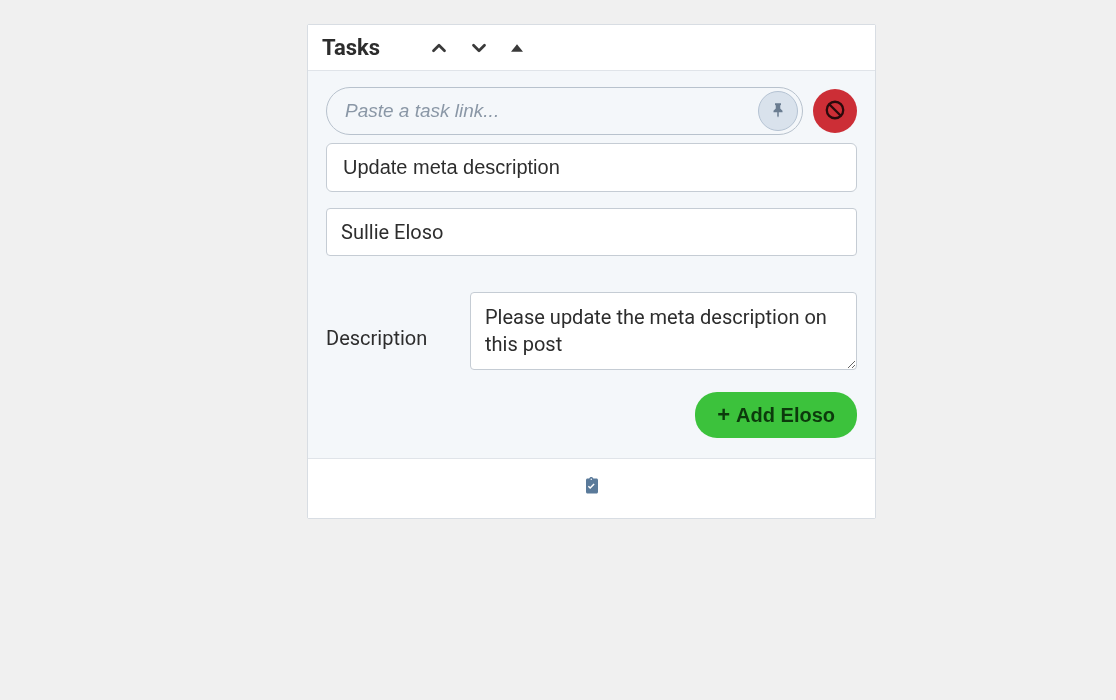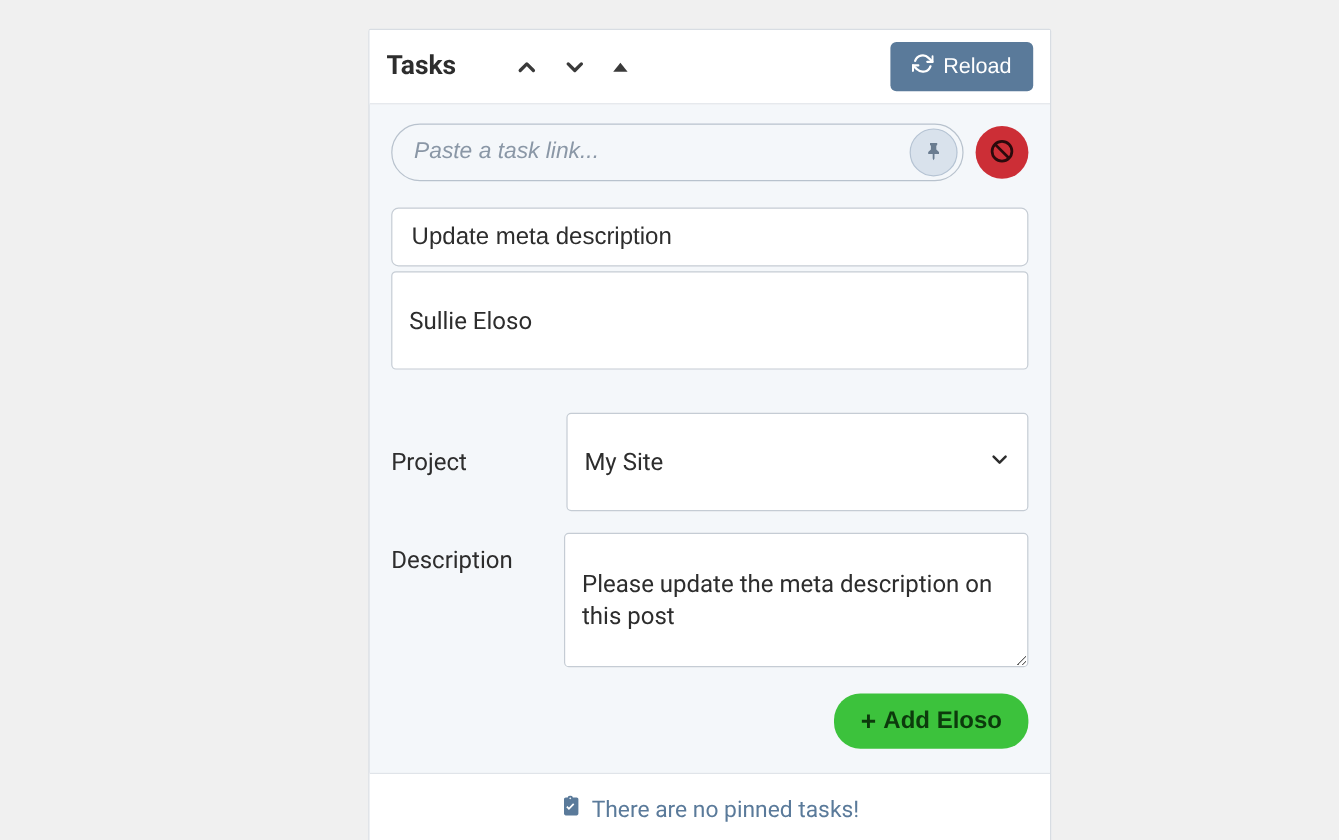--- a/index.html
+++ b/index.html
@@ -59,21 +59,21 @@
       font-size: 18px;
       cursor: pointer;
     }
     .panel-body {
       padding: 16px 18px 0 18px;
     }
     .link-row {
       display: flex;
       align-items: center;
       gap: 10px;
-      margin-bottom: 22px;
+      margin-bottom: 8px;
     }
     .link-input-wrap {
       flex: 1;
       display: flex;
       align-items: center;
       border: 1px solid #b8c2cd;
       border-radius: 26px;
       background: #f4f7fa;
       padding: 3px 4px 3px 18px;
       height: 48px;
@@ -114,43 +114,43 @@
     }
     .title-input {
       width: 100%;
       padding: 12px 16px;
       font-size: 20px;
       border: 1px solid #c5ccd4;
       border-radius: 6px;
       color: #2d2d2d;
       background: #fff;
       outline: none;
-      margin-bottom: 4px;
+      margin-bottom: 16px;
     }
     .field-row {
       display: flex;
       align-items: center;
       gap: 14px;
       margin-bottom: 18px;
     }
-    .field-row.align-top { align-items: flex-start; gap: 12px; }
+    .field-row.align-top { align-items: center; gap: 12px; }
     .field-label {
       width: 132px;
       font-size: 20px;
       color: #2d2d2d;
       padding-top: 10px;
     }
     .field-row:not(.align-top) .field-label { padding-top: 0; }
     .field-input-wrap {
       flex: 1;
       position: relative;
     }
     .field-input, .field-select, .field-textarea {
       width: 100%;
-      padding: 28px 14px;
+      padding: 11px 14px;
       font-size: 20px;
       border: 1px solid #c5ccd4;
       border-radius: 4px;
       color: #2d2d2d;
       background: #fff;
       outline: none;
       font-family: inherit;
     }
     .field-select { padding-right: 40px; appearance: none; cursor: pointer; }
     .field-textarea { resize: both; line-height: 1.35; min-height: 74px; }
@@ -213,30 +213,20 @@
         <svg width="22" height="22" viewBox="0 0 24 24" fill="none" stroke="currentColor" stroke-width="3" stroke-linecap="round" stroke-linejoin="round">
             <polyline points="6 9 12 15 18 9"></polyline>
           </svg>
       </div>
       <div class="arrow-btn">
         <svg width="18" height="18" viewBox="0 0 24 24" fill="currentColor">
             <polygon points="12,7 4,17 20,17"></polygon>
           </svg>
       </div>
     </div>
-    <button class="reload-button">
-      <span>
-        <svg width="18" height="18" viewBox="0 0 24 24" fill="none" stroke="currentColor" stroke-width="2.5" stroke-linecap="round" stroke-linejoin="round">
-            <polyline points="23 4 23 10 17 10"></polyline>
-            <polyline points="1 20 1 14 7 14"></polyline>
-            <path d="M3.51 9a9 9 0 0 1 14.85-3.36L23 10M1 14l4.64 4.36A9 9 0 0 0 20.49 15"></path>
-          </svg>
-      </span>
-      <span>Reload</span>
-    </button>
   </div>
 
   <div class="panel-body">
     <div class="link-row">
       <div class="link-input-wrap">
         <input class="link-input" type="text" placeholder="Paste a task link..." style="">
         <button class="pin-button">
           <span>
             <svg width="18" height="18" viewBox="0 0 24 24" fill="currentColor">
                 <path d="M16 3v2l-1 1v4l3 3v2h-5v5l-1 2-1-2v-5H6v-2l3-3V6L8 5V3h8z"></path>
@@ -258,31 +248,20 @@
 
     <div class="field-row">
       <div class="field-input-wrap">
         <input class="field-input" type="text" value="Sullie Eloso" style="">
       </div>
     </div>
 
     <div class="field-row">
     </div>
 
-    <div class="field-row">
-      <div class="field-label">Project</div>
-      <div class="field-input-wrap">
-        <div class="field-select">My Site</div>
-        <span class="input-icon-right">
-          <svg width="20" height="20" viewBox="0 0 24 24" fill="none" stroke="currentColor" stroke-width="2.5" stroke-linecap="round" stroke-linejoin="round">
-              <polyline points="6 9 12 15 18 9"></polyline>
-            </svg>
-        </span>
-      </div>
-    </div>
 
     <div class="field-row align-top">
       <div class="field-label">Description</div>
       <div class="field-input-wrap">
         <textarea class="field-textarea" style="">Please update the meta description on this post</textarea>
       </div>
     </div>
 
     <div class="add-task-row">
       <button class="add-task-button">
@@ -291,15 +270,14 @@
       </button>
     </div>
   </div>
 
   <div class="panel-footer">
     <span>
       <svg width="18" height="18" viewBox="0 0 24 24" fill="currentColor">
           <path d="M16 2h-2.18C13.4 0.84 12.3 0 11 0s-2.4 0.84-2.82 2H6c-1.1 0-2 0.9-2 2v16c0 1.1 0.9 2 2 2h12c1.1 0 2-0.9 2-2V4c0-1.1-0.9-2-2-2zm-5 0c0.55 0 1 0.45 1 1s-0.45 1-1 1-1-0.45-1-1 0.45-1 1-1zm-1.5 14l-3-3 1.4-1.4 1.6 1.6 4.6-4.6 1.4 1.4-6 6z"></path>
         </svg>
     </span>
-    <span>There are no pinned tasks!</span>
   </div>
 </div>
 
 </body></html>

